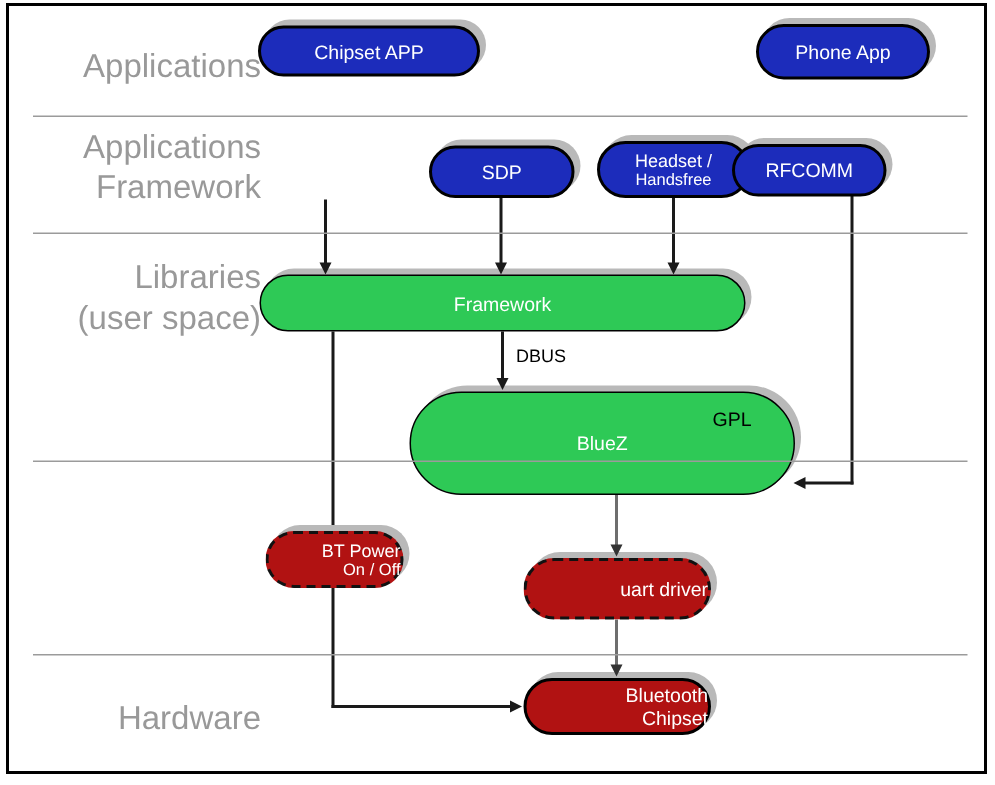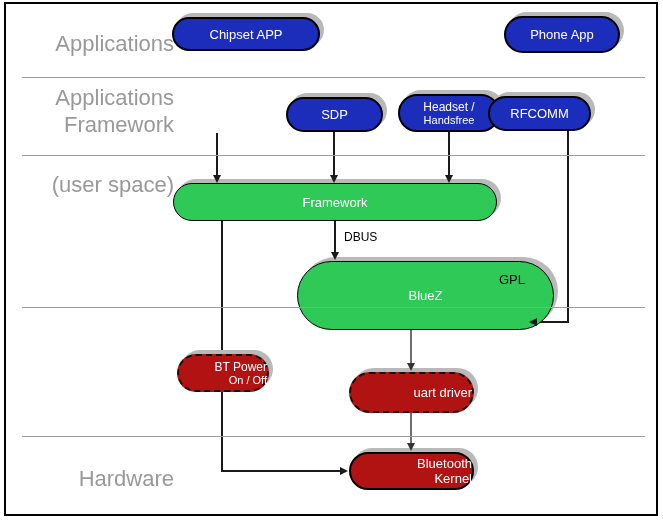--- a/index.html
+++ b/index.html
@@ -73,20 +73,21 @@
   <div class="sep" style="top:436px"></div>
 
   <div class="layer-label" style="top:30px">
     <div>Applications</div>
   </div>
   <div class="layer-label" style="top:84px">
     <div>Applications</div>
     <div>Framework</div>
   </div>
   <div class="layer-label" style="top:171px">
+    <div>Libraries</div>
     <div>(user space)</div>
   </div>
   <div class="layer-label" style="top:465px">
     <div>Hardware</div>
   </div>
 
   <div class="vline" style="left:216px;top:133px;height:44px"></div>
   <div class="ah down" style="left:213px;top:175px"></div>
 
   <div class="vline" style="left:333px;top:131px;height:46px"></div>
@@ -127,30 +128,30 @@
     <span>Headset /</span>
     <span class="sub">Handsfree</span>
   </div>
   <div class="node blue" style="left:488px;top:96px;width:103px;height:35px">
     <span>RFCOMM</span>
   </div>
 
   <div class="node green" style="left:173px;top:183px;width:324px;height:38px">
     <span>Framework</span>
   </div>
-  <div class="node green" style="left:297px;top:261px;width:257px;height:69px;border-radius:36px">
+  <div class="node green" style="left:273px;top:261px;width:257px;height:69px;border-radius:36px">
     <span class="gpl">GPL</span>
     <span>BlueZ</span>
   </div>
 
   <div class="node red dashed" style="left:177px;top:354px;width:92px;height:38px;font-size:12px;line-height:14px">
     <span>BT Power</span>
     <span class="sub">On / Off</span>
   </div>
   <div class="node red dashed" style="left:349px;top:372px;width:125px;height:41px">
     <span>uart driver</span>
   </div>
 
   <div class="node red" style="left:349px;top:452px;width:125px;height:38px">
     <span>Bluetooth</span>
-    <span>Kernel</span>
+    <span>Chipset</span>
   </div>
 </div>
 
 </body></html>

